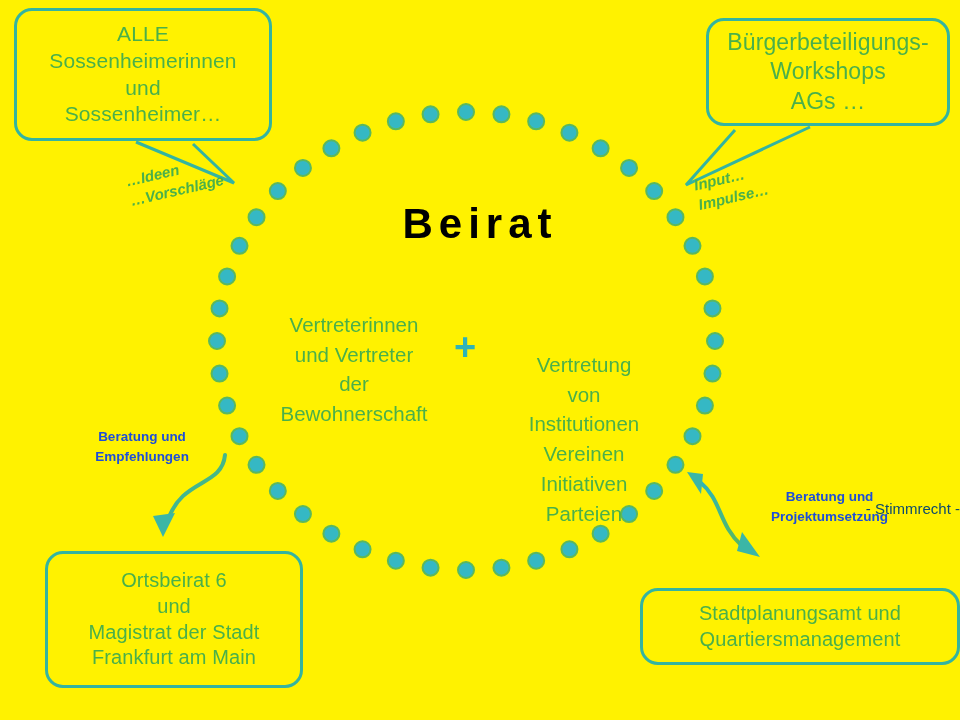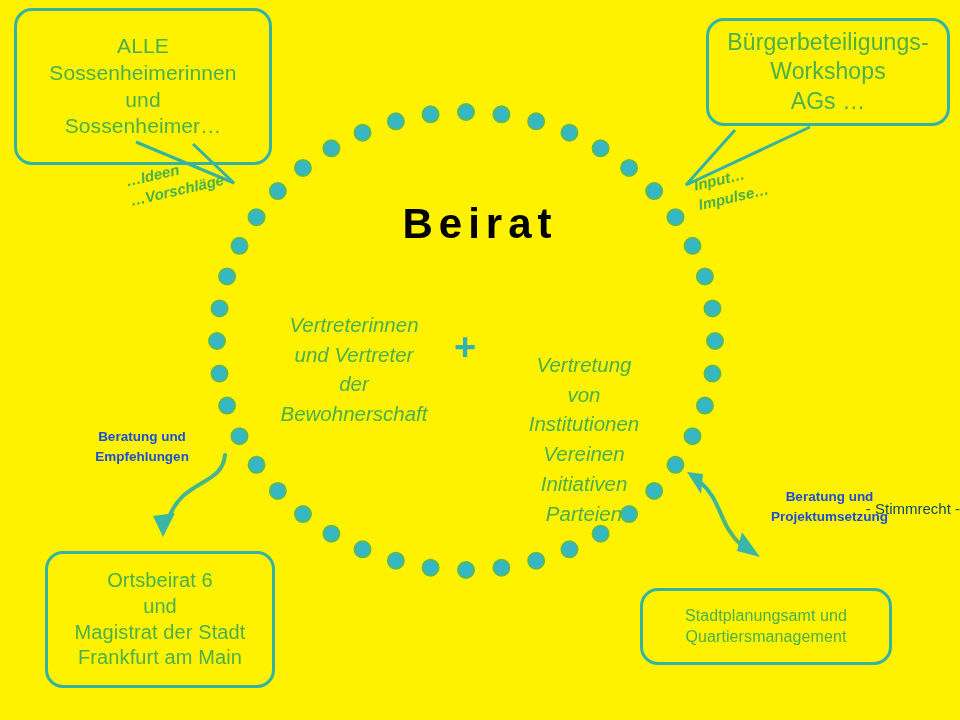--- a/index.html
+++ b/index.html
@@ -27,54 +27,53 @@
     align-items: center;
     justify-content: center;
     text-align: center;
     color: #4ab04a;
     line-height: 1.28;
     letter-spacing: .1px;
   }
   .box .txt { white-space: pre-line; display: block; width: 100%; }
 
   #bubble-citizens {
-    left: 14px;  top: 8px;  width: 258px; height: 157px;
+    left: 14px;  top: 8px;  width: 258px; height: 133px;
     font-size: 21px;
   }
   #bubble-workshops {
     left: 706px; top: 18px; width: 244px; height: 108px;
     font-size: 23px;
   }
   #box-ortsbeirat {
-    left: 45px;  top: 551px; width: 230px; height: 137px;
+    left: 45px;  top: 551px; width: 258px; height: 137px;
     font-size: 20px;
   }
   #box-stadtplanung {
-    left: 640px; top: 588px; width: 252px; height: 77px;
-    font-size: 16px;
+    left: 640px; top: 588px; width: 320px; height: 77px;
+    font-size: 20px;
   }
 
   
   #title-beirat {
     position: absolute;
     left: 0; right: 0; top: 200px;
     text-align: center;
     font-size: 42px;
     font-weight: bold;
     letter-spacing: 6px;
     color: #000000;
   }
   .col {
     position: absolute;
     text-align: center;
     color: #4ab04a;
     font-size: 20.5px;
     line-height: 1.45;
     white-space: pre-line;
-    font-style: italic;
   }
   #col-left  { left: 268px; top: 310px; width: 172px; }
   #col-right { left: 496px; top: 310px; width: 176px; margin-top: 40px; }
 
   #plus-sign {
     position: absolute;
     left: 448px; top: 330px;
     width: 34px; height: 34px;
     color: #2fb3b8;
     font-size: 38px;

